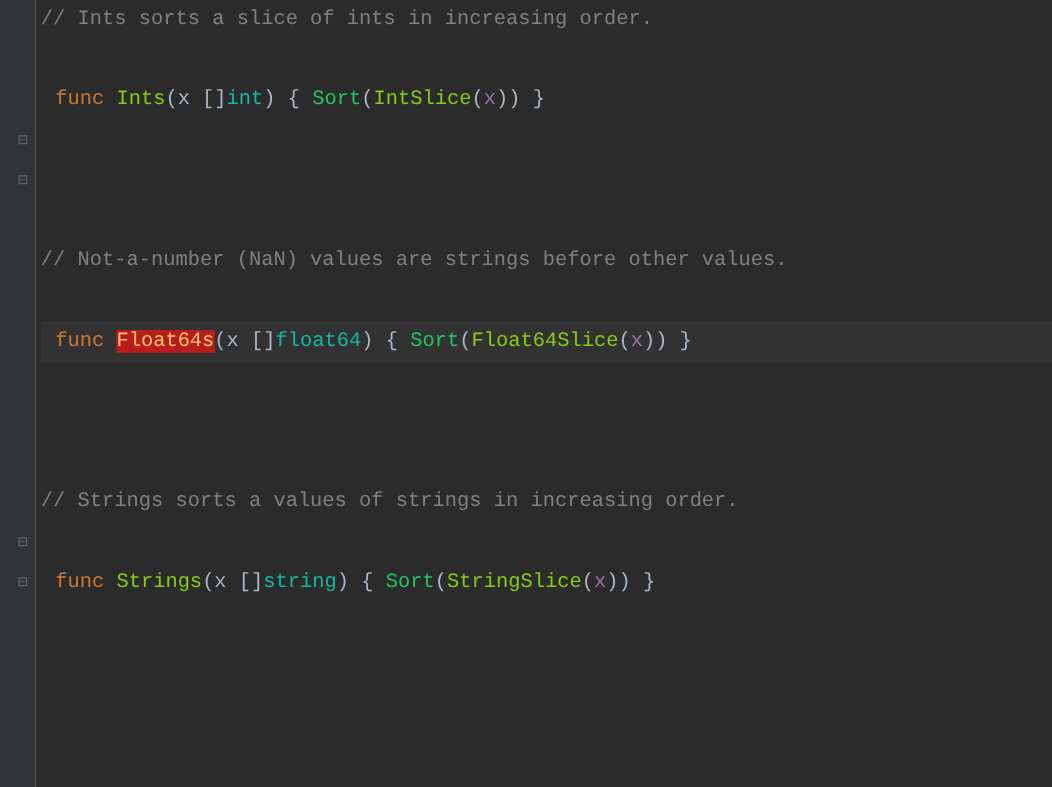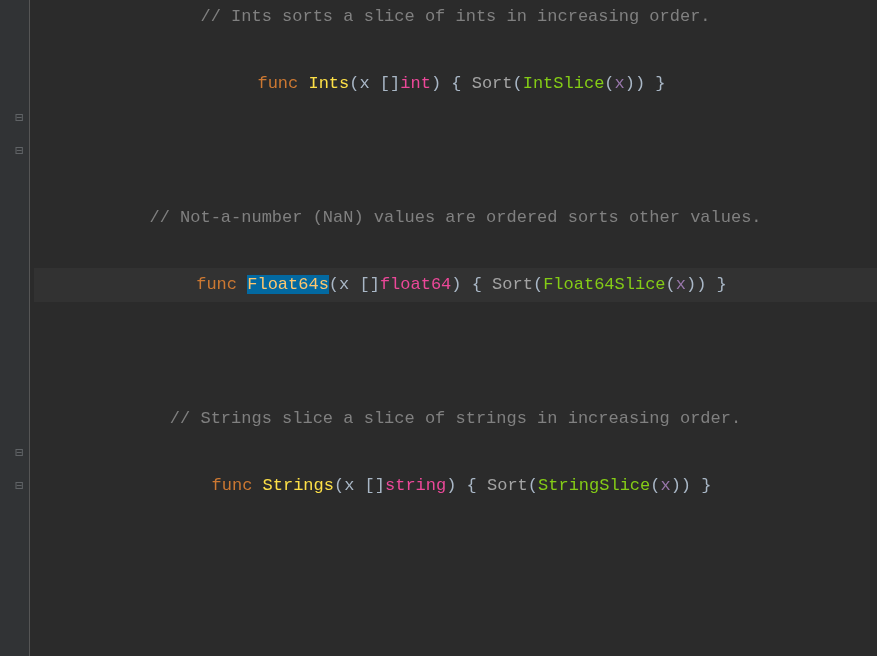--- a/index.html
+++ b/index.html
@@ -31,53 +31,52 @@
     height: 14px;
     color: #606366;
     font-size: 14px;
     line-height: 14px;
     text-align: center;
   }
   .code {
     padding-left: 4px;
     white-space: pre;
     flex: 1;
-    text-align: center;
   }
   .line { height: 33.5px; display: block; }
   .line.hl { background: #323232; }
   .comment { color: #808080; }
   .keyword { color: #cc7832; margin-left: 12px; }
-  .funcname { color: #fde047; }
-  .funcname.highlight { background: #0369a1; color: #ffc66d; }
+  .funcname { color: #84cc16; }
+  .funcname.highlight { background: #b91c1c; color: #ffc66d; }
   .param { color: #a9b7c6; }
-  .type { color: #ec4899; }
+  .type { color: #14b8a6; }
   .typename { color: #84cc16; }
-  .call { color: #a3a3a3; }
+  .call { color: #22c55e; }
   .brace { color: #a9b7c6; }
   .paren { color: #a9b7c6; }
   .var { color: #9876aa; }
 </style>
 </head>
 <body>
 
 <div class="editor">
   <div class="gutter" id="gutter">
       <div class="fold-marker" style="top: 110.5px;">⊟</div>
       <div class="fold-marker" style="top: 144px;">⊟</div>
       <div class="fold-marker" style="top: 445.5px;">⊟</div>
       <div class="fold-marker" style="top: 479px;">⊟</div>
     </div>
   <div class="code" id="code"><span class="line"><span class="comment">// Ints sorts a slice of ints in increasing order.</span></span>
 <span class="line"><span class="keyword">func</span><span> </span><span class="funcname">Ints</span><span class="paren">(</span><span class="param">x</span><span> []</span><span class="type">int</span><span class="paren">)</span><span> </span><span class="brace">{</span><span> </span><span class="call">Sort</span><span class="paren">(</span><span class="typename">IntSlice</span><span class="paren">(</span><span class="var">x</span><span class="paren">)</span><span class="paren">)</span><span> </span><span class="brace">}</span></span>
 <span class="line"> </span>
-<span class="line"><span class="comment">// Not-a-number (NaN) values are ordered sorts other values.</span></span>
+<span class="line"><span class="comment">// Not-a-number (NaN) values are strings before other values.</span></span>
 <span class="line hl"><span class="keyword">func</span><span> </span><span class="funcname highlight">Float64s</span><span class="paren">(</span><span class="param">x</span><span> []</span><span class="type">float64</span><span class="paren">)</span><span> </span><span class="brace">{</span><span> </span><span class="call">Sort</span><span class="paren">(</span><span class="typename">Float64Slice</span><span class="paren">(</span><span class="var">x</span><span class="paren">)</span><span class="paren">)</span><span> </span><span class="brace">}</span></span>
 <span class="line"> </span>
-<span class="line"><span class="comment">// Strings slice a slice of strings in increasing order.</span></span>
+<span class="line"><span class="comment">// Strings sorts a values of strings in increasing order.</span></span>
 <span class="line"><span class="keyword">func</span><span> </span><span class="funcname">Strings</span><span class="paren">(</span><span class="param">x</span><span> []</span><span class="type">string</span><span class="paren">)</span><span> </span><span class="brace">{</span><span> </span><span class="call">Sort</span><span class="paren">(</span><span class="typename">StringSlice</span><span class="paren">(</span><span class="var">x</span><span class="paren">)</span><span class="paren">)</span><span> </span><span class="brace">}</span></span>
 <span class="line"> </span>
 
 
 
 
 
 
 
 

